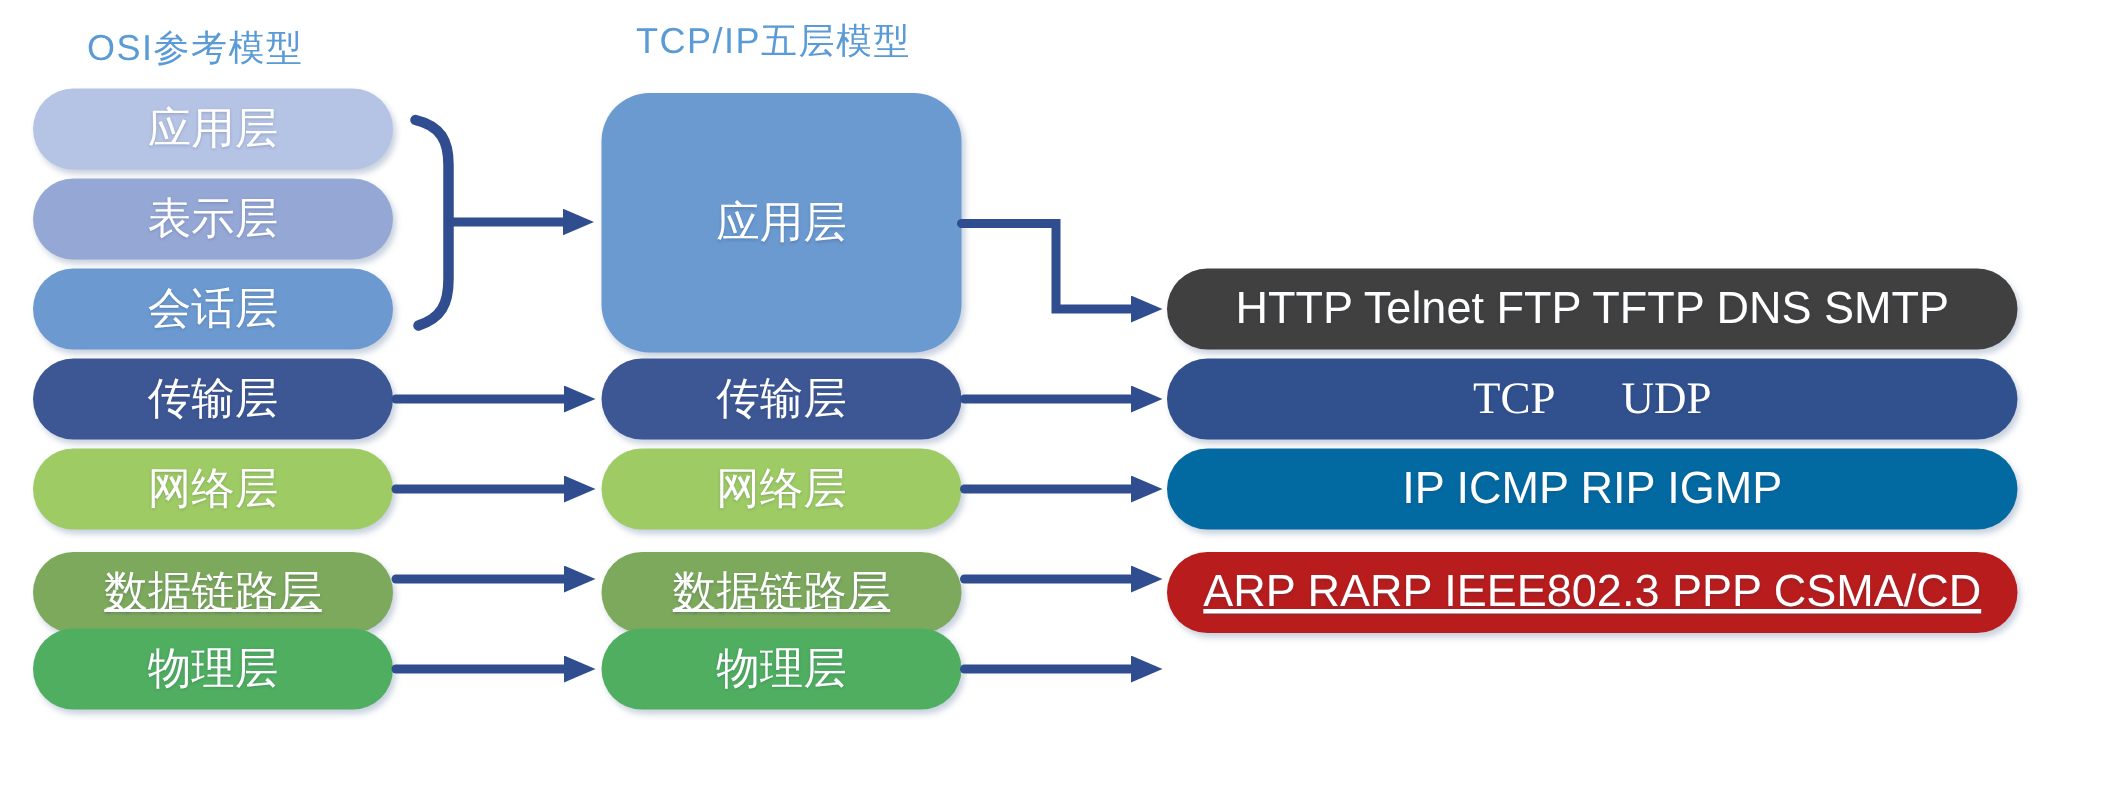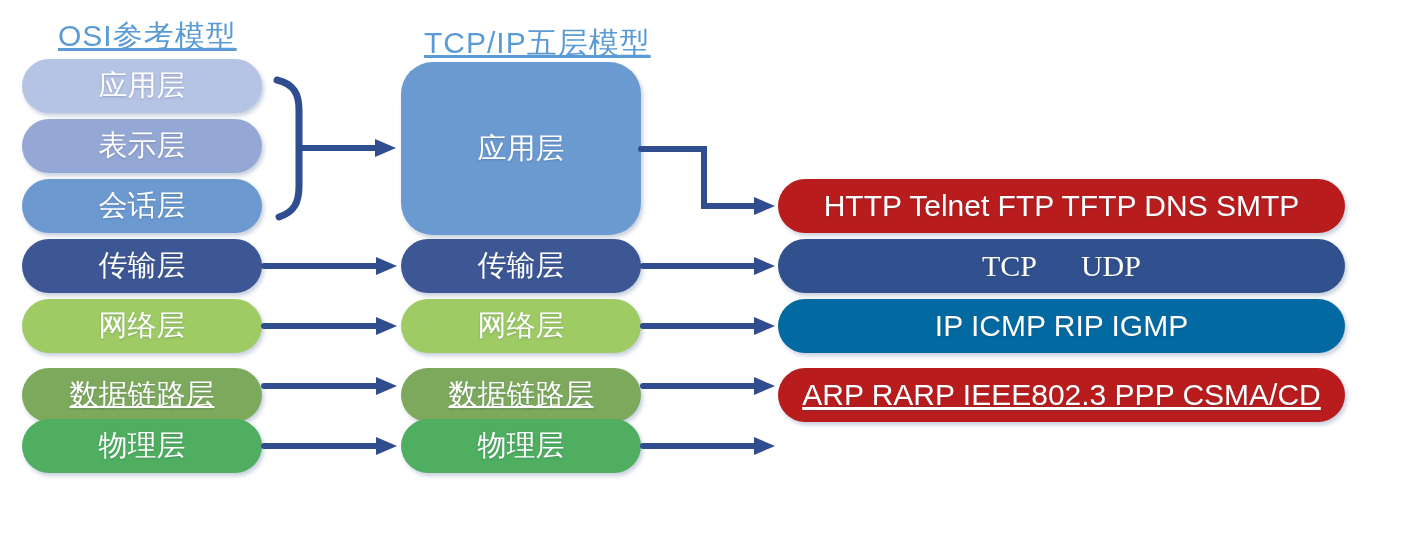--- a/index.html
+++ b/index.html
@@ -8,24 +8,23 @@
   .canvas {
     position: relative;
     width: 1416px;
     height: 540px;
     background: #ffffff;
     overflow: hidden;
   }
 
   .col-title {
     position: absolute;
-    font-size: 30px;
+    font-size: 24px;
     letter-spacing: 1px;
     white-space: pre;
-    text-decoration: underline;
   }
   .osi-title   { left: 58px;  top: 16px; }
   .tcpip-title { left: 424px; top: 11px; }
 
   .box {
     position: absolute;
     height: 54px;
     border-radius: 27px;
     display: flex;
     align-items: center;
@@ -61,37 +60,37 @@
     width: 1416px; height: 540px;
     pointer-events: none;
   }
 </style>
 </head>
 <body>
 
 <div class="canvas">
 
   <div class="col-title osi-title" style="color: rgb(91, 155, 213);">OSI参考模型</div>
-  <div class="col-title tcpip-title" style="color: rgb(91, 155, 213); margin-top: 12px;">TCP/IP五层模型</div>
+  <div class="col-title tcpip-title" style="color: rgb(91, 155, 213);">TCP/IP五层模型</div>
 
   <div class="box col-osi row1" style="background-color: rgb(181, 195, 229);">应用层</div>
   <div class="box col-osi row3" style="background-color: rgb(107, 153, 208);">会话层</div>
   <div class="box col-osi row2" style="background-color: rgb(149, 167, 213);">表示层</div>
   <div class="box col-osi row4" style="background-color: rgb(61, 87, 149);">传输层</div>
   <div class="box col-osi row5" style="background-color: rgb(158, 203, 100);">网络层</div>
   <div class="box col-osi row6" style="background-color: rgb(125, 169, 92);">数据链路层</div>
   <div class="box col-osi row7" style="background-color: rgb(79, 174, 96);">物理层</div>
 
   <div class="box col-mid mid-app" style="background-color: rgb(107, 154, 209);">应用层</div>
   <div class="box col-mid row4" style="background-color: rgb(61, 87, 149);">传输层</div>
   <div class="box col-mid row5" style="background-color: rgb(158, 203, 100);">网络层</div>
   <div class="box col-mid row6" style="background-color: rgb(125, 169, 92);">数据链路层</div>
   <div class="box col-mid row7" style="background-color: rgb(79, 174, 96);">物理层</div>
 
-  <div class="box col-right row3" style="background-color: #b91c1c;">HTTP Telnet FTP TFTP DNS SMTP</div>
+  <div class="box col-right row3" style="background-color: #404040;">HTTP Telnet FTP TFTP DNS SMTP</div>
   <div class="box col-right row4" style="background-color: rgb(49, 80, 142); font-family: Liberation Serif, serif;">TCP      UDP</div>
   <div class="box col-right row5" style="background-color: #0369a1;">IP ICMP RIP IGMP</div>
   <div class="box col-right row6" style="background-color: #b91c1c;">ARP RARP IEEE802.3 PPP CSMA/CD</div>
 
   <svg class="arrow-layer" viewBox="0 0 1416 540" xmlns="http://www.w3.org/2000/svg">
     <defs>
       <marker id="ah" markerUnits="userSpaceOnUse" markerWidth="24" markerHeight="20" refX="1" refY="9" orient="auto">
         <path d="M0,0 L21,9 L0,18 Z" class="arrow-fill" fill="#2f4d8f"></path>
       </marker>
     </defs>

